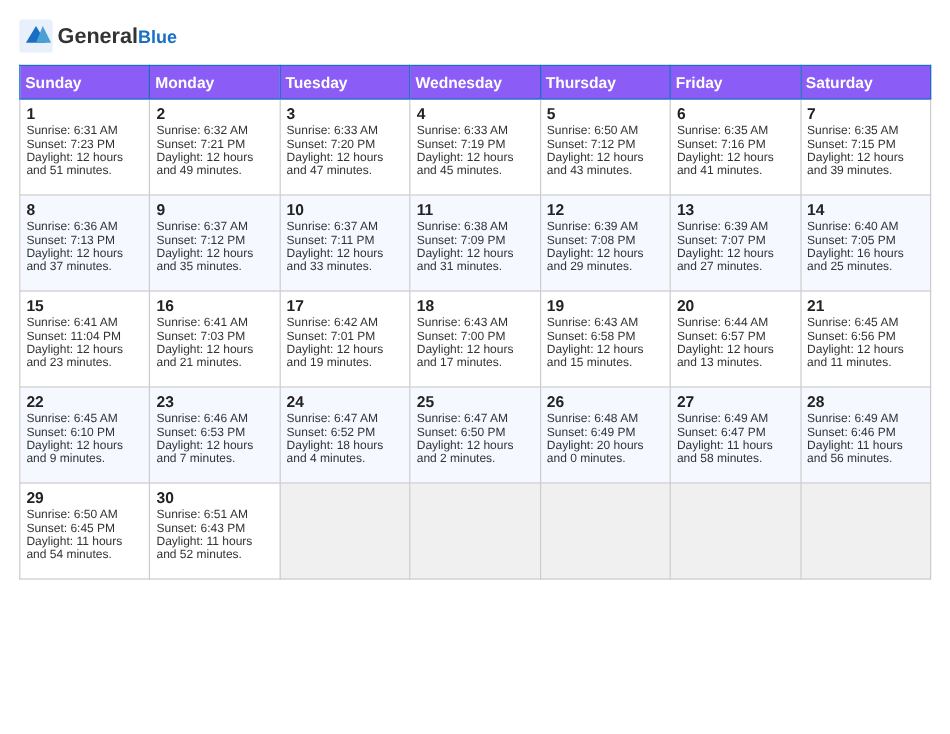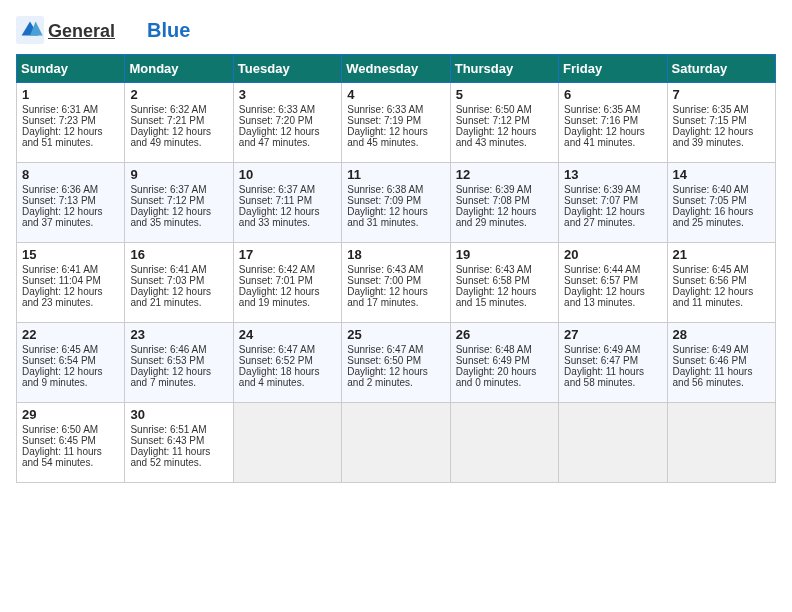--- a/index.html
+++ b/index.html
@@ -36,21 +36,21 @@
     .location-title {
       font-size: 15px;
       color: #555;
     }
     table {
       width: 100%;
       border-collapse: collapse;
       table-layout: fixed;
     }
     thead tr th {
-      background-color: #0f766e;
+      background-color: #8b5cf6;
       color: #fff;
       font-size: 13px;
       font-weight: bold;
       padding: 6px 4px;
       text-align: left;
       border: 1px solid #1a6fc4;
     }
     tbody tr td {
       border: 1px solid #ccc;
       vertical-align: top;
@@ -78,21 +78,21 @@
 <body>
 
 <div class="header">
   <div class="logo">
     <svg class="logo-icon" viewBox="0 0 40 40">
       <rect x="0" y="0" width="40" height="40" rx="4" fill="#e8f0fb"></rect>
       <polygon points="20,8 32,28 8,28" fill="#1a6fc4"></polygon>
       <polygon points="28,8 38,28 20,28" fill="#4a9fd4"></polygon>
     </svg>
     <div>
-      <span style="font-size:18px;font-weight:bold;color:#333;text-decoration:underline;">General</span><span style="font-size:20px;font-weight:bold;color:#1a6fc4;padding-left:32px;">Blue</span>
+      <span style="font-size:18px;font-weight:bold;color:#333;">General</span><span style="font-size:15px;font-weight:bold;color:#1a6fc4;">Blue</span>
     </div>
   </div>
   <div class="title-block">
     <div class="month-title"></div>
     <div class="location-title"></div>
   </div>
 </div>
 
 <table>
   <thead>
@@ -128,21 +128,21 @@
       <tr>
         <td><span class="day-num">15</span><span>Sunrise: 6:41 AM</span><br><span>Sunset: 11:04 PM</span><br><span>Daylight: 12 hours and 23 minutes.</span></td>
         <td><span class="day-num">16</span><span>Sunrise: 6:41 AM</span><br><span>Sunset: 7:03 PM</span><br><span>Daylight: 12 hours and 21 minutes.</span></td>
         <td><span class="day-num">17</span><span>Sunrise: 6:42 AM</span><br><span>Sunset: 7:01 PM</span><br><span>Daylight: 12 hours and 19 minutes.</span></td>
         <td><span class="day-num">18</span><span>Sunrise: 6:43 AM</span><br><span>Sunset: 7:00 PM</span><br><span>Daylight: 12 hours and 17 minutes.</span></td>
         <td><span class="day-num">19</span><span>Sunrise: 6:43 AM</span><br><span>Sunset: 6:58 PM</span><br><span>Daylight: 12 hours and 15 minutes.</span></td>
         <td><span class="day-num">20</span><span>Sunrise: 6:44 AM</span><br><span>Sunset: 6:57 PM</span><br><span>Daylight: 12 hours and 13 minutes.</span></td>
         <td><span class="day-num">21</span><span>Sunrise: 6:45 AM</span><br><span>Sunset: 6:56 PM</span><br><span>Daylight: 12 hours and 11 minutes.</span></td>
       </tr>
       <tr>
-        <td><span class="day-num">22</span><span>Sunrise: 6:45 AM</span><br><span>Sunset: 6:54 PM</span><br><span>Daylight: 12 hours and 9 minutes.</span></td>
+        <td><span class="day-num">22</span><span>Sunrise: 6:45 AM</span><br><span>Sunset: 6:10 PM</span><br><span>Daylight: 12 hours and 9 minutes.</span></td>
         <td><span class="day-num">23</span><span>Sunrise: 6:46 AM</span><br><span>Sunset: 6:53 PM</span><br><span>Daylight: 12 hours and 7 minutes.</span></td>
         <td><span class="day-num">24</span><span>Sunrise: 6:47 AM</span><br><span>Sunset: 6:52 PM</span><br><span>Daylight: 18 hours and 4 minutes.</span></td>
         <td><span class="day-num">25</span><span>Sunrise: 6:47 AM</span><br><span>Sunset: 6:50 PM</span><br><span>Daylight: 12 hours and 2 minutes.</span></td>
         <td><span class="day-num">26</span><span>Sunrise: 6:48 AM</span><br><span>Sunset: 6:49 PM</span><br><span>Daylight: 20 hours and 0 minutes.</span></td>
         <td><span class="day-num">27</span><span>Sunrise: 6:49 AM</span><br><span>Sunset: 6:47 PM</span><br><span>Daylight: 11 hours and 58 minutes.</span></td>
         <td><span class="day-num">28</span><span>Sunrise: 6:49 AM</span><br><span>Sunset: 6:46 PM</span><br><span>Daylight: 11 hours and 56 minutes.</span></td>
       </tr>
       <tr>
         <td><span class="day-num">29</span><span>Sunrise: 6:50 AM</span><br><span>Sunset: 6:45 PM</span><br><span>Daylight: 11 hours and 54 minutes.</span></td>
         <td><span class="day-num">30</span><span>Sunrise: 6:51 AM</span><br><span>Sunset: 6:43 PM</span><br><span>Daylight: 11 hours and 52 minutes.</span></td>

